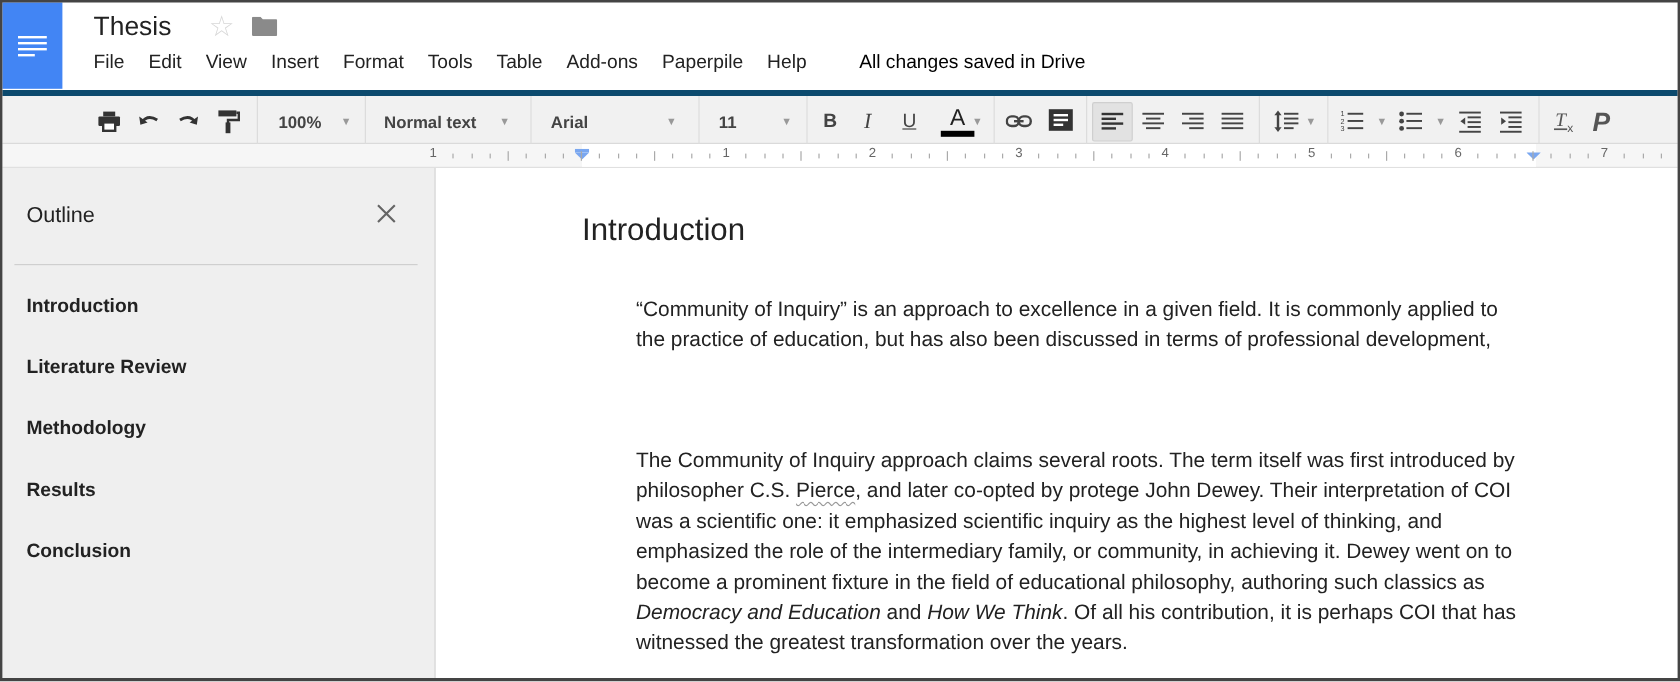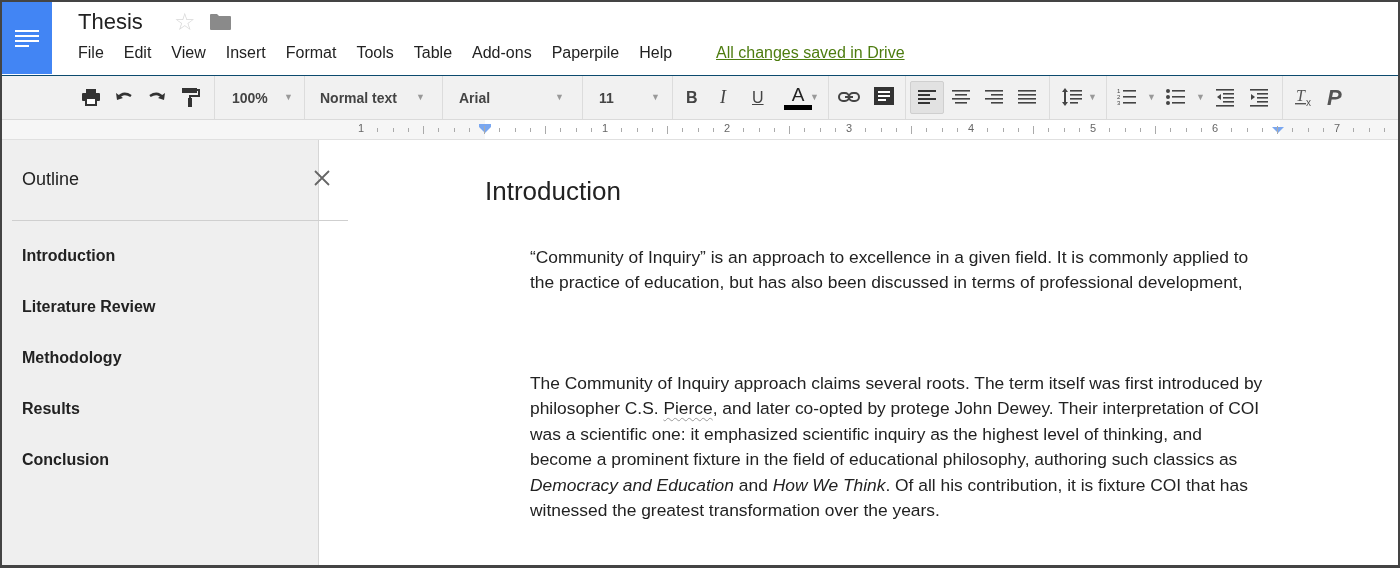--- a/index.html
+++ b/index.html
@@ -11,41 +11,41 @@
   .header { position: absolute; left: 0; top: 0; width: 1400px; height: 75px; background: #fff; }
   .logo { position: absolute; left: 2px; top: 2px; width: 50px; height: 72px; background: #4285f4; display: flex; align-items: center; justify-content: center; }
   .logo .lines { width: 24px; }
   .logo .lines div { height: 2px; background: #fff; margin: 3px 0; }
   .logo .lines div.short { width: 14px; }
   .title { position: absolute; left: 78px; top: 9px; font-size: 22px; color: #222; }
   .star { position: absolute; left: 174px; top: 8px; font-size: 24px; color: #d8d8d8; }
   .folder { position: absolute; left: 210px; top: 14px; width: 21px; height: 16px; }
   .menubar { position: absolute; left: 78px; top: 44px; display: flex; font-size: 16px; align-items: flex-end; }
   .menubar span { margin-right: 20px; color: #222; cursor: default; }
-  .saved { position: absolute; left: 716px; top: 44px; font-size: 16px; color: #4d7c0f; text-decoration: underline; }
-
-  
-  .toolbar { position: absolute; left: 2px; top: 75px; width: 1396px; height: 45px; background: #f1f1f1; border-top: 1px solid #0c4a6e; border-bottom: 1px solid #dadada; }
+  .saved { position: absolute; left: 716px; top: 44px; font-size: 16px; color: #000000; }
+
+  
+  .toolbar { position: absolute; left: 2px; top: 75px; width: 1396px; height: 45px; background: #f1f1f1; border-top: 5px solid #0c4a6e; border-bottom: 1px solid #dadada; }
   .tb { position: absolute; top: 0; height: 43px; display: flex; align-items: center; color: #444; }
   .sep { position: absolute; top: 0; width: 1px; height: 43px; background: #dcdcdc; }
   .dd { font-size: 14px; font-weight: bold; color: #444; }
   .caret { font-size: 9px; color: #999; position: absolute; top: 16px; }
   .icon { width: 22px; height: 22px; display: flex; align-items: center; justify-content: center; position: absolute; top: 10px; }
   .active-align { position: absolute; left: 908px; top: 5px; width: 34px; height: 33px; background: #e2e2e2; border: 1px solid #cfcfcf; border-radius: 2px; }
 
   
   .ruler { position: absolute; left: 2px; top: 120px; width: 1396px; height: 20px; background: #f6f6f6; border-bottom: 1px solid #e0e0e0; }
   .ruler-white { position: absolute; left: 483px; top: 0; width: 795px; height: 19px; background: #fff; }
   .ruler-num { position: absolute; top: 2px; font-size: 11px; color: #666; }
   .tick { position: absolute; top: 8px; width: 1px; height: 4px; background: #aaa; }
   .tick.half { top: 6px; height: 8px; }
   .indent-marker { position: absolute; top: 4px; width: 12px; height: 9px; }
 
   
-  .sidebar { position: absolute; left: 2px; top: 140px; width: 317px; height: 425px; background: #efefef; border-right: 1px solid #d6d6d6; }
+  .sidebar { position: absolute; left: 2px; top: 140px; width: 361px; height: 425px; background: #efefef; border-right: 1px solid #d6d6d6; }
   .outline-title { position: absolute; left: 20px; top: 29px; font-size: 18px; color: #222; }
   .outline-close { position: absolute; left: 311px; top: 29px; width: 18px; height: 18px; }
   .outline-div { position: absolute; left: 10px; top: 80px; width: 336px; height: 1px; background: #cfcfcf; }
   .outline-item { position: absolute; left: 20px; font-size: 16px; font-weight: bold; color: #222; cursor: pointer; }
 
   
   .doc { position: absolute; left: 364px; top: 141px; width: 1034px; height: 424px; background: #fff; }
   .doc-h1 { position: absolute; left: 121px; top: 35px; font-size: 26px; color: #222; }
   .para { position: absolute; left: 121px; width: 800px; font-size: 17.4px; line-height: 25.4px; color: #222; }
   .para .line { white-space: nowrap; display: block; margin-left: 45px; }
@@ -355,17 +355,18 @@
 <div class="doc">
   <div class="doc-h1">Introduction</div>
   <div class="para" style="top:104px">
     <span class="line">“Community of Inquiry” is an approach to excellence in a given field. It is commonly applied to</span>
     <span class="line">the practice of education, but has also been discussed in terms of professional development,</span>
   </div>
   <div class="para" style="top:230px">
     <span class="line">The Community of Inquiry approach claims several roots. The term itself was first introduced by</span>
     <span class="line"><span>philosopher C.S. </span><span class="spell">Pierce</span><span>, and later co-opted by protege John Dewey. Their interpretation of COI</span></span>
     <span class="line">was a scientific one: it emphasized scientific inquiry as the highest level of thinking, and</span>
+    <span class="line">emphasized the role of the intermediary family, or community, in achieving it. Dewey went on to</span>
     <span class="line">become a prominent fixture in the field of educational philosophy, authoring such classics as</span>
-    <span class="line"><i>Democracy and Education</i><span style="white-space:pre"> and </span><i>How We Think</i><span>. Of all his contribution, it is fixture COI that has</span></span>
+    <span class="line"><i>Democracy and Education</i><span style="white-space:pre"> and </span><i>How We Think</i><span>. Of all his contribution, it is perhaps COI that has</span></span>
     <span class="line">witnessed the greatest transformation over the years.</span>
   </div>
 </div>
 
 </body></html>

